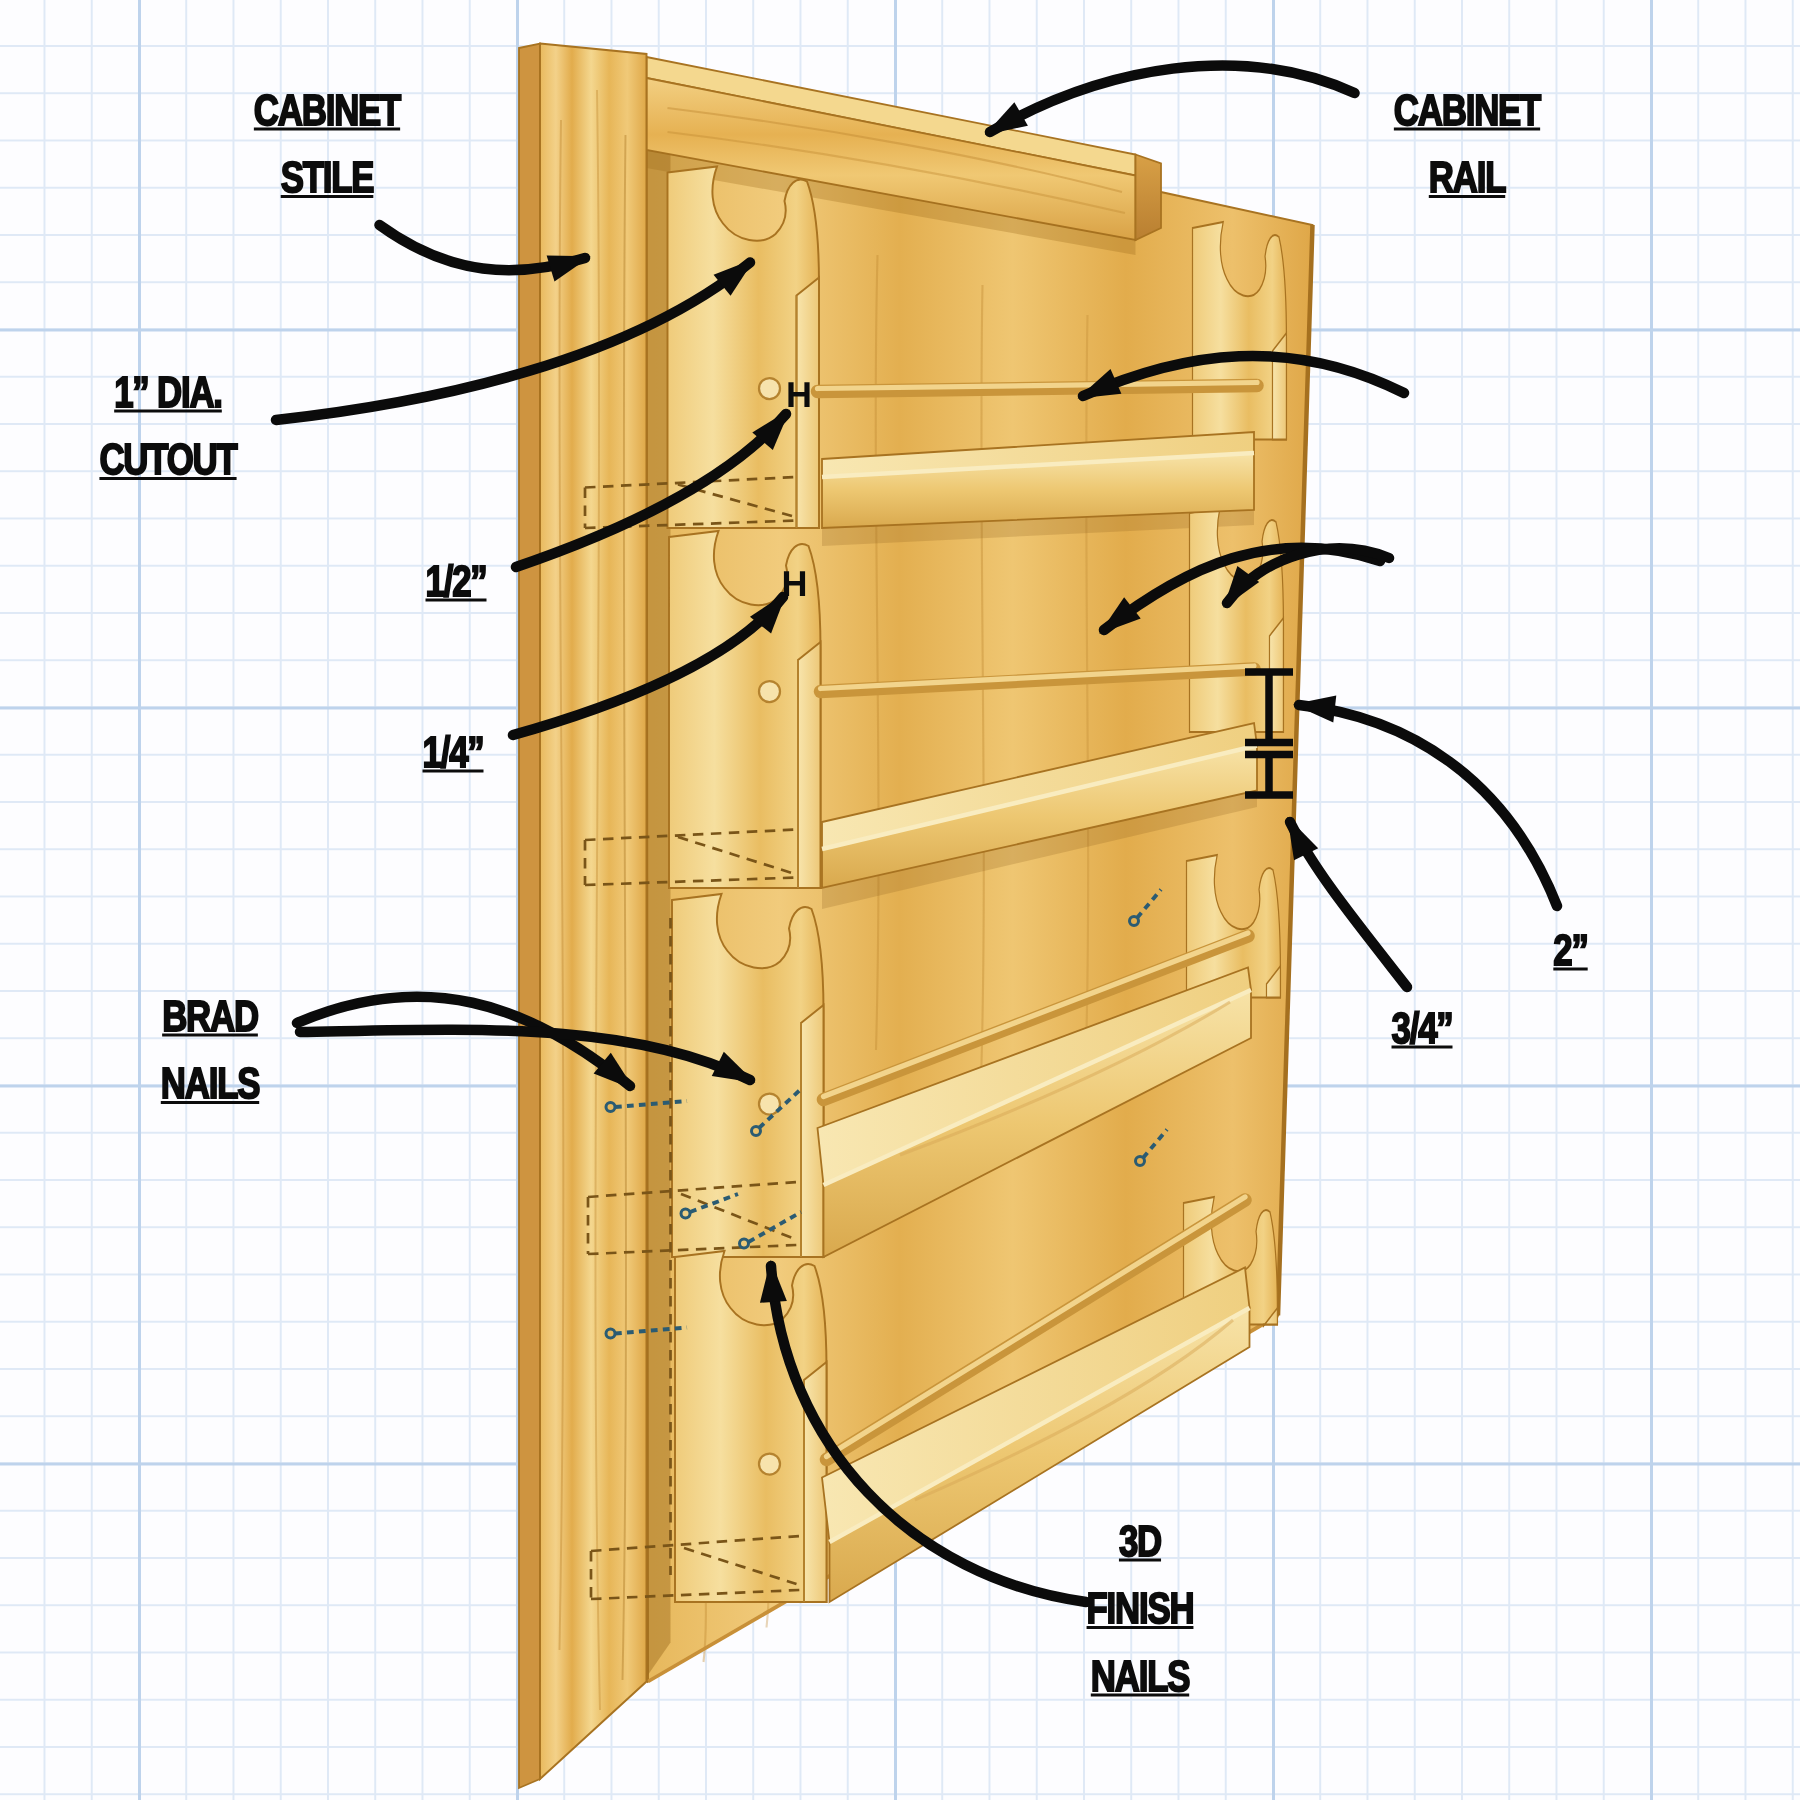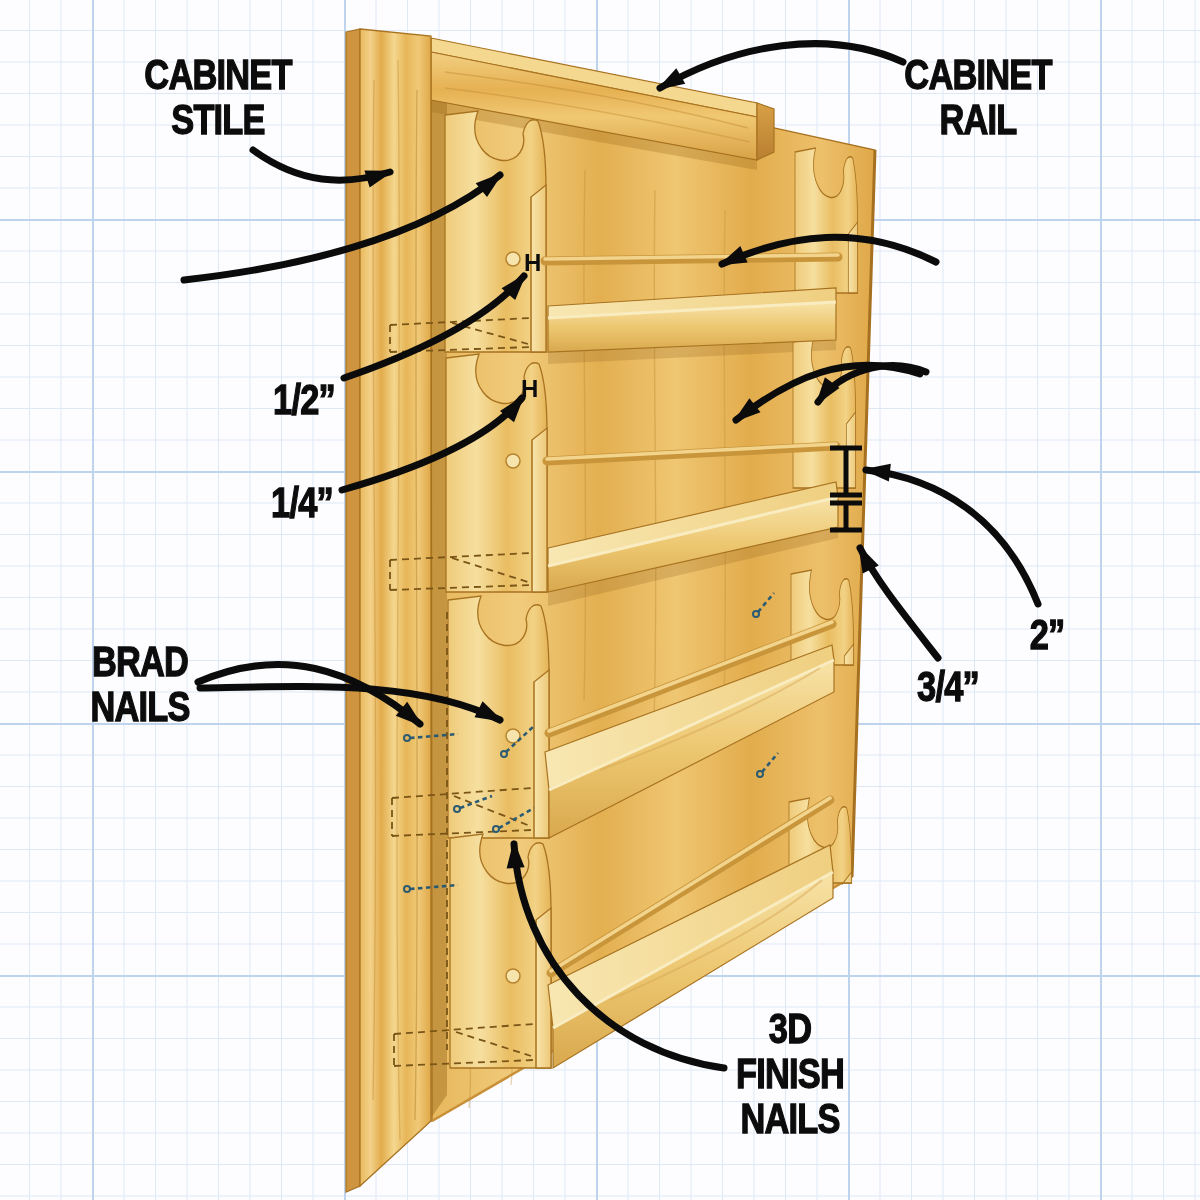--- a/index.html
+++ b/index.html
@@ -11,37 +11,38 @@
       linear-gradient(to bottom,#bed3ec 2px,transparent 2px),
       linear-gradient(to right,#dfe9f6 1px,transparent 1px),
       linear-gradient(to bottom,#dfe9f6 1px,transparent 1px);
     background-size:252px 252px,252px 252px,31.5px 31.5px,31.5px 31.5px;
     background-position:92px 0,0 -33px,92px 0,0 -33px;
   }
   svg.illu{position:absolute;left:0;top:0;width:1200px;height:1200px;}
   .lbl{
     position:absolute;color:#0c0c0c;text-align:center;white-space:nowrap;
     font-family:"Liberation Sans",sans-serif;font-weight:bold;
-    font-size:43px;line-height:45px;letter-spacing:-1px;
+    font-size:29px;line-height:45px;letter-spacing:-1px;
     transform:translateX(-50%);
+    text-decoration:underline;
     -webkit-text-stroke:1.3px #0c0c0c;
   }
   .lbl .condense{display:block;transform:scaleX(0.8);transform-origin:50% 0;}
   .lbl span{display:block;}
   .lbl-stile{left:218px;top:52px;}
   .lbl-rail{left:978px;top:52px;}
   .lbl-cutout{left:112px;top:240px;}
-  .lbl-half{left:304px;top:377px;text-align:right;}
+  .lbl-half{left:304px;top:366px;text-align:right;}
   .lbl-quarter{left:302px;top:480px;}
   .lbl-dowel{left:993px;top:248px;}
   .lbl-boards{left:1040px;top:346px;}
   .lbl-two{left:1047px;top:612px;}
   .lbl-tq{left:948px;top:664px;text-align:right;}
-  .lbl-brad{left:140px;top:639px;}
-  .lbl-finish{left:790px;top:1006px;}
+  .lbl-brad{left:140px;top:656px;}
+  .lbl-finish{left:760px;top:1006px;}
 </style>
 </head>
 <body>
 
 <div class="stage">
 
 <svg class="illu" viewBox="0 0 1200 1200" xmlns="http://www.w3.org/2000/svg">
   <defs>
     <marker id="ah" viewBox="0 0 30 24" refX="25" refY="12" markerWidth="30" markerHeight="24" orient="auto" markerUnits="userSpaceOnUse">
       <path d="M1,3 L29,12 L1,21 Z" fill="#0b0b0b"></path>
@@ -290,20 +291,26 @@
     <span>CABINET</span>
     <span>STILE</span>
   </span>
 </div>
 <div class="lbl lbl-rail">
   <span class="condense">
     <span>CABINET</span>
     <span>RAIL</span>
   </span>
 </div>
+<div class="lbl lbl-cutout">
+  <span class="condense">
+    <span>1” DIA.</span>
+    <span>CUTOUT</span>
+  </span>
+</div>
 <div class="lbl lbl-half">
   <span class="condense">
     <span>1/2”</span>
   </span>
 </div>
 <div class="lbl lbl-quarter">
   <span class="condense">
     <span>1/4”</span>
   </span>
 </div>

